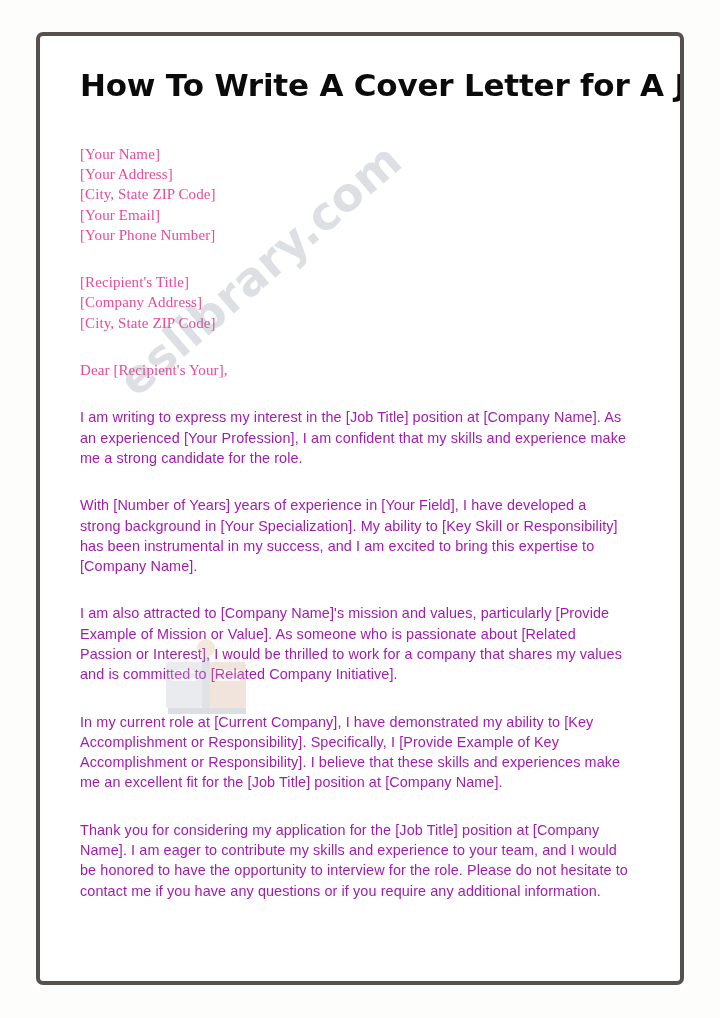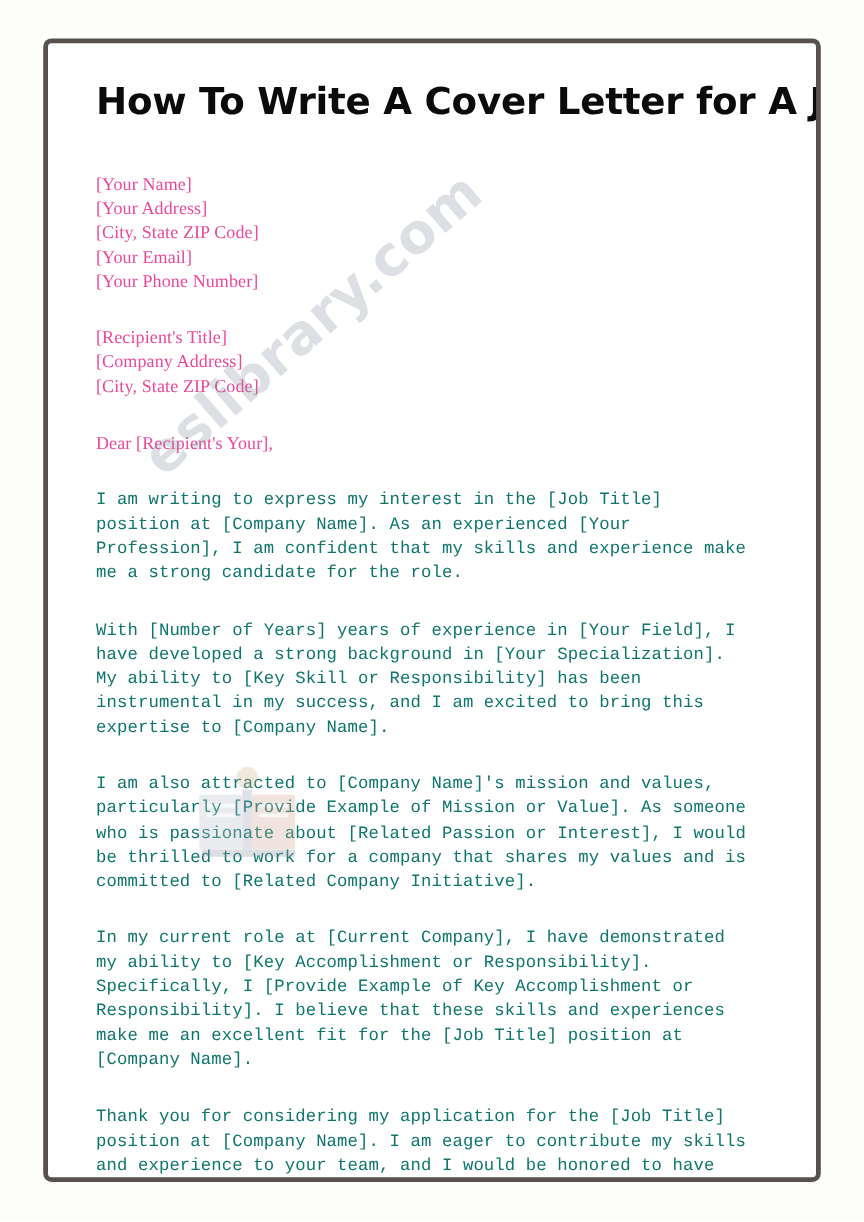--- a/index.html
+++ b/index.html
@@ -100,24 +100,24 @@
     color: #ec4899;
     letter-spacing: 0.1px;
   }
 
   .para {
     margin: 0 0 27px 0;
     max-width: 548px;
   }
   .para p {
     margin: 0;
-    font-family: Liberation Mono, monospace;
+    font-family: Liberation Sans, sans-serif;
     font-size: 14.4px;
     line-height: 20.3px;
-    color: #0f766e;
+    color: #a21caf;
     letter-spacing: 0.1px;
     text-align: left;
   }
 </style>
 </head>
 <body>
 
 <div id="page-canvas">
 
   <div id="document-frame">

